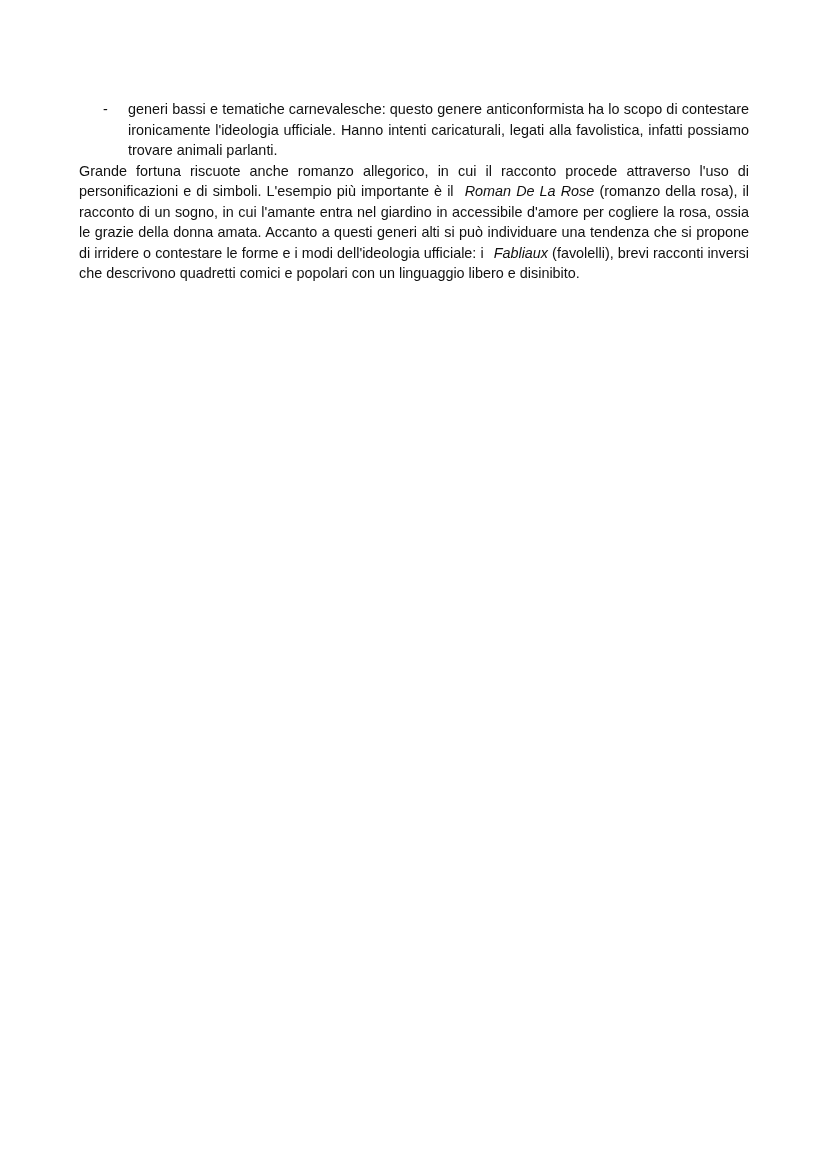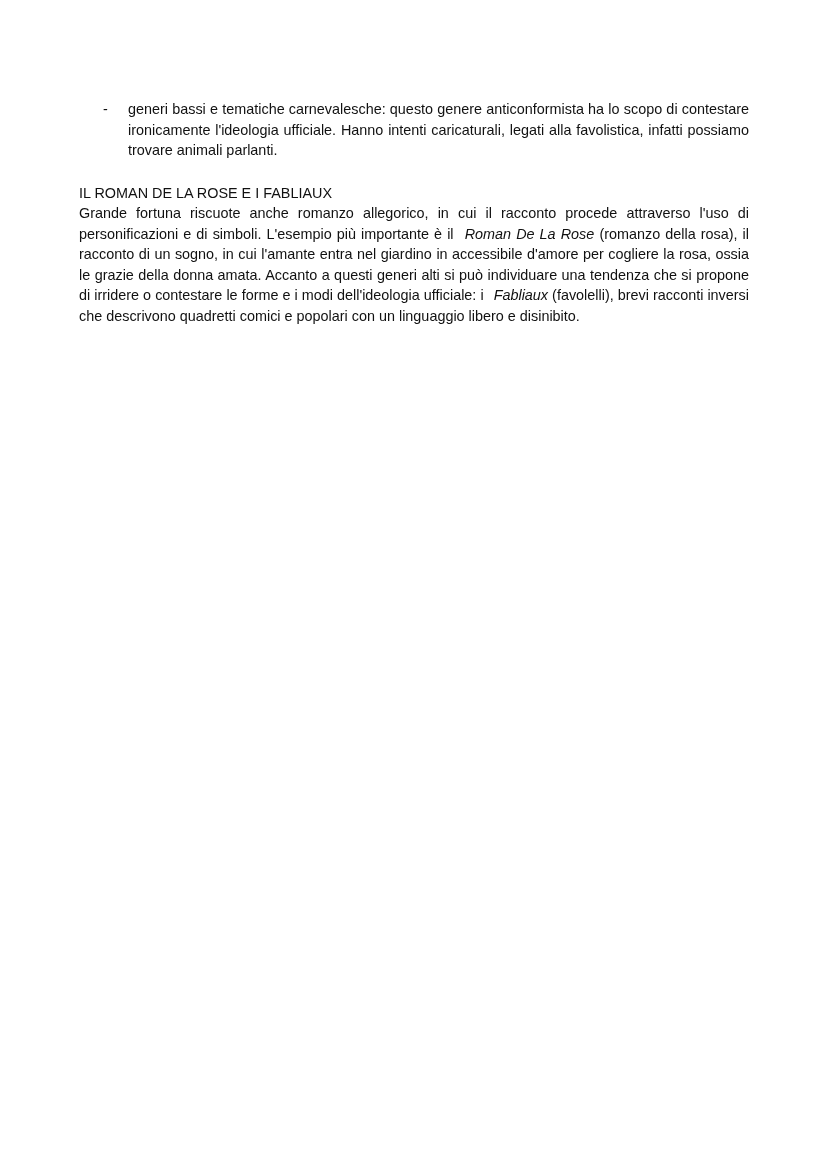--- a/index.html
+++ b/index.html
@@ -13,15 +13,14 @@
     i { font-style: italic; margin-left: 6px; }
   </style>
 </head>
 <body>
 
 <div class="page">
   <div class="bullet">
     <span class="dash">-</span>
     <span>generi bassi e tematiche carnevalesche: questo genere anticonformista ha lo scopo di contestare ironicamente l'ideologia ufficiale. Hanno intenti caricaturali, legati alla favolistica, infatti possiamo trovare animali parlanti.</span>
   </div>
-  <div class="heading">IL ROMAN DE LA ROSE E I FABLIAUX</div>
   <div class="para"><span>Grande fortuna riscuote anche romanzo allegorico, in cui il racconto procede attraverso l'uso di personificazioni e di simboli. L'esempio più importante è il </span><i>Roman De La Rose</i><span> (romanzo della rosa), il racconto di un sogno, in cui l'amante entra nel giardino in accessibile d'amore per cogliere la rosa, ossia le grazie della donna amata. Accanto a questi generi alti si può individuare una tendenza che si propone di irridere o contestare le forme e i modi dell'ideologia ufficiale: i </span><i>Fabliaux</i><span> (favolelli), brevi racconti inversi che descrivono quadretti comici e popolari con un linguaggio libero e disinibito.</span></div>
 </div>
 
 </body></html>

